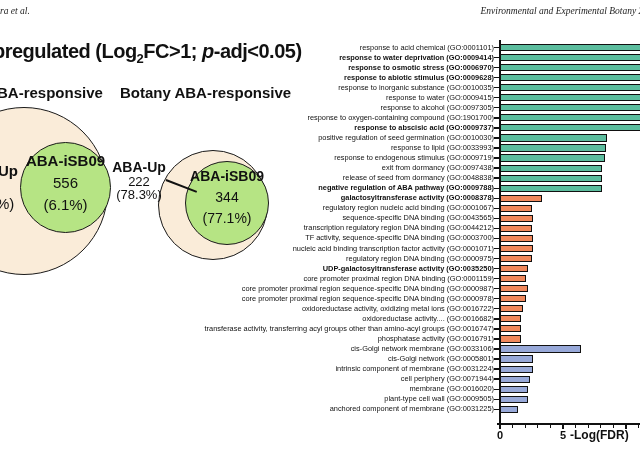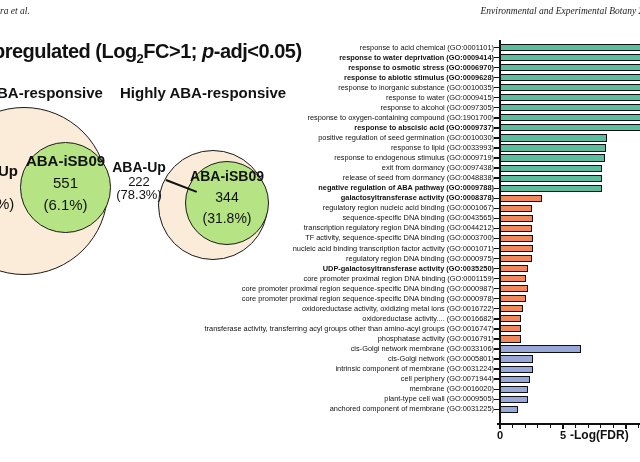--- a/index.html
+++ b/index.html
@@ -28,38 +28,38 @@
 <div id="canvas">
 
   <span class="abs serif-hdr" style="left:0px;top:6px;">ra et al.</span>
   <span class="abs serif-hdr" style="right:-8px;top:6px;">Environmental and Experimental Botany 22</span>
 
   <div class="abs fig-title">
     <span>pregulated (Log</span><sub>2</sub><span>FC&gt;1; </span><span class="ital">p</span><span>-adj&lt;0.05)</span>
   </div>
 
   <span class="abs venn-heading" style="left:-3px;top:84px;">BA-responsive</span>
-  <span class="abs venn-heading" style="left:120px;top:84px;">Highly ABA-responsive</span>
+  <span class="abs venn-heading" style="left:120px;top:84px;">Botany ABA-responsive</span>
 
   <div class="circle" style="left:-60px;top:107px;width:168px;height:168px;background:#faecd9;border:1.6px solid #1a1a1a;"></div>
   <div class="circle" style="left:20px;top:142px;width:91px;height:91px;background:#b6e484;border:1.4px solid #1a1a1a;"></div>
   <div class="venn-stack" style="left:20px;top:150px;width:91px;line-height:22px;font-size:15px;">
     <div style="font-weight:bold;">ABA-iSB09</div>
-    <div>551</div>
+    <div>556</div>
     <div>(6.1%)</div>
   </div>
   <span class="abs" style="left:-2px;top:162px;font-size:15px;font-weight:bold;">Up</span>
   <span class="abs" style="left:-4px;top:195px;font-size:15px;">%)</span>
 
   <div class="circle" style="left:158px;top:150px;width:110px;height:110px;background:#faecd9;border:1.6px solid #1a1a1a;"></div>
   <div class="circle" style="left:185px;top:161px;width:84px;height:84px;background:#b6e484;border:1.4px solid #1a1a1a;"></div>
   <div class="venn-stack" style="left:185px;top:166px;width:84px;line-height:21px;font-size:14px;">
     <div style="font-weight:bold;">ABA-iSB09</div>
     <div>344</div>
-    <div>(31.8%)</div>
+    <div>(77.1%)</div>
   </div>
   <div class="venn-stack" style="left:105px;top:161px;width:68px;line-height:13.5px;font-size:13px;">
     <div style="font-weight:bold;font-size:14px;">ABA-Up</div>
     <div>222</div>
     <div>(78.3%)</div>
   </div>
   <div class="leader" style="left:166px;top:179px;width:33px;transform:rotate(21deg);"></div>
 
   <div id="chart" class="abs" style="left:0;top:0;width:640px;height:462px;">
     <div class="axis" style="left:499px;top:40px;width:1.6px;height:384px;"></div>

